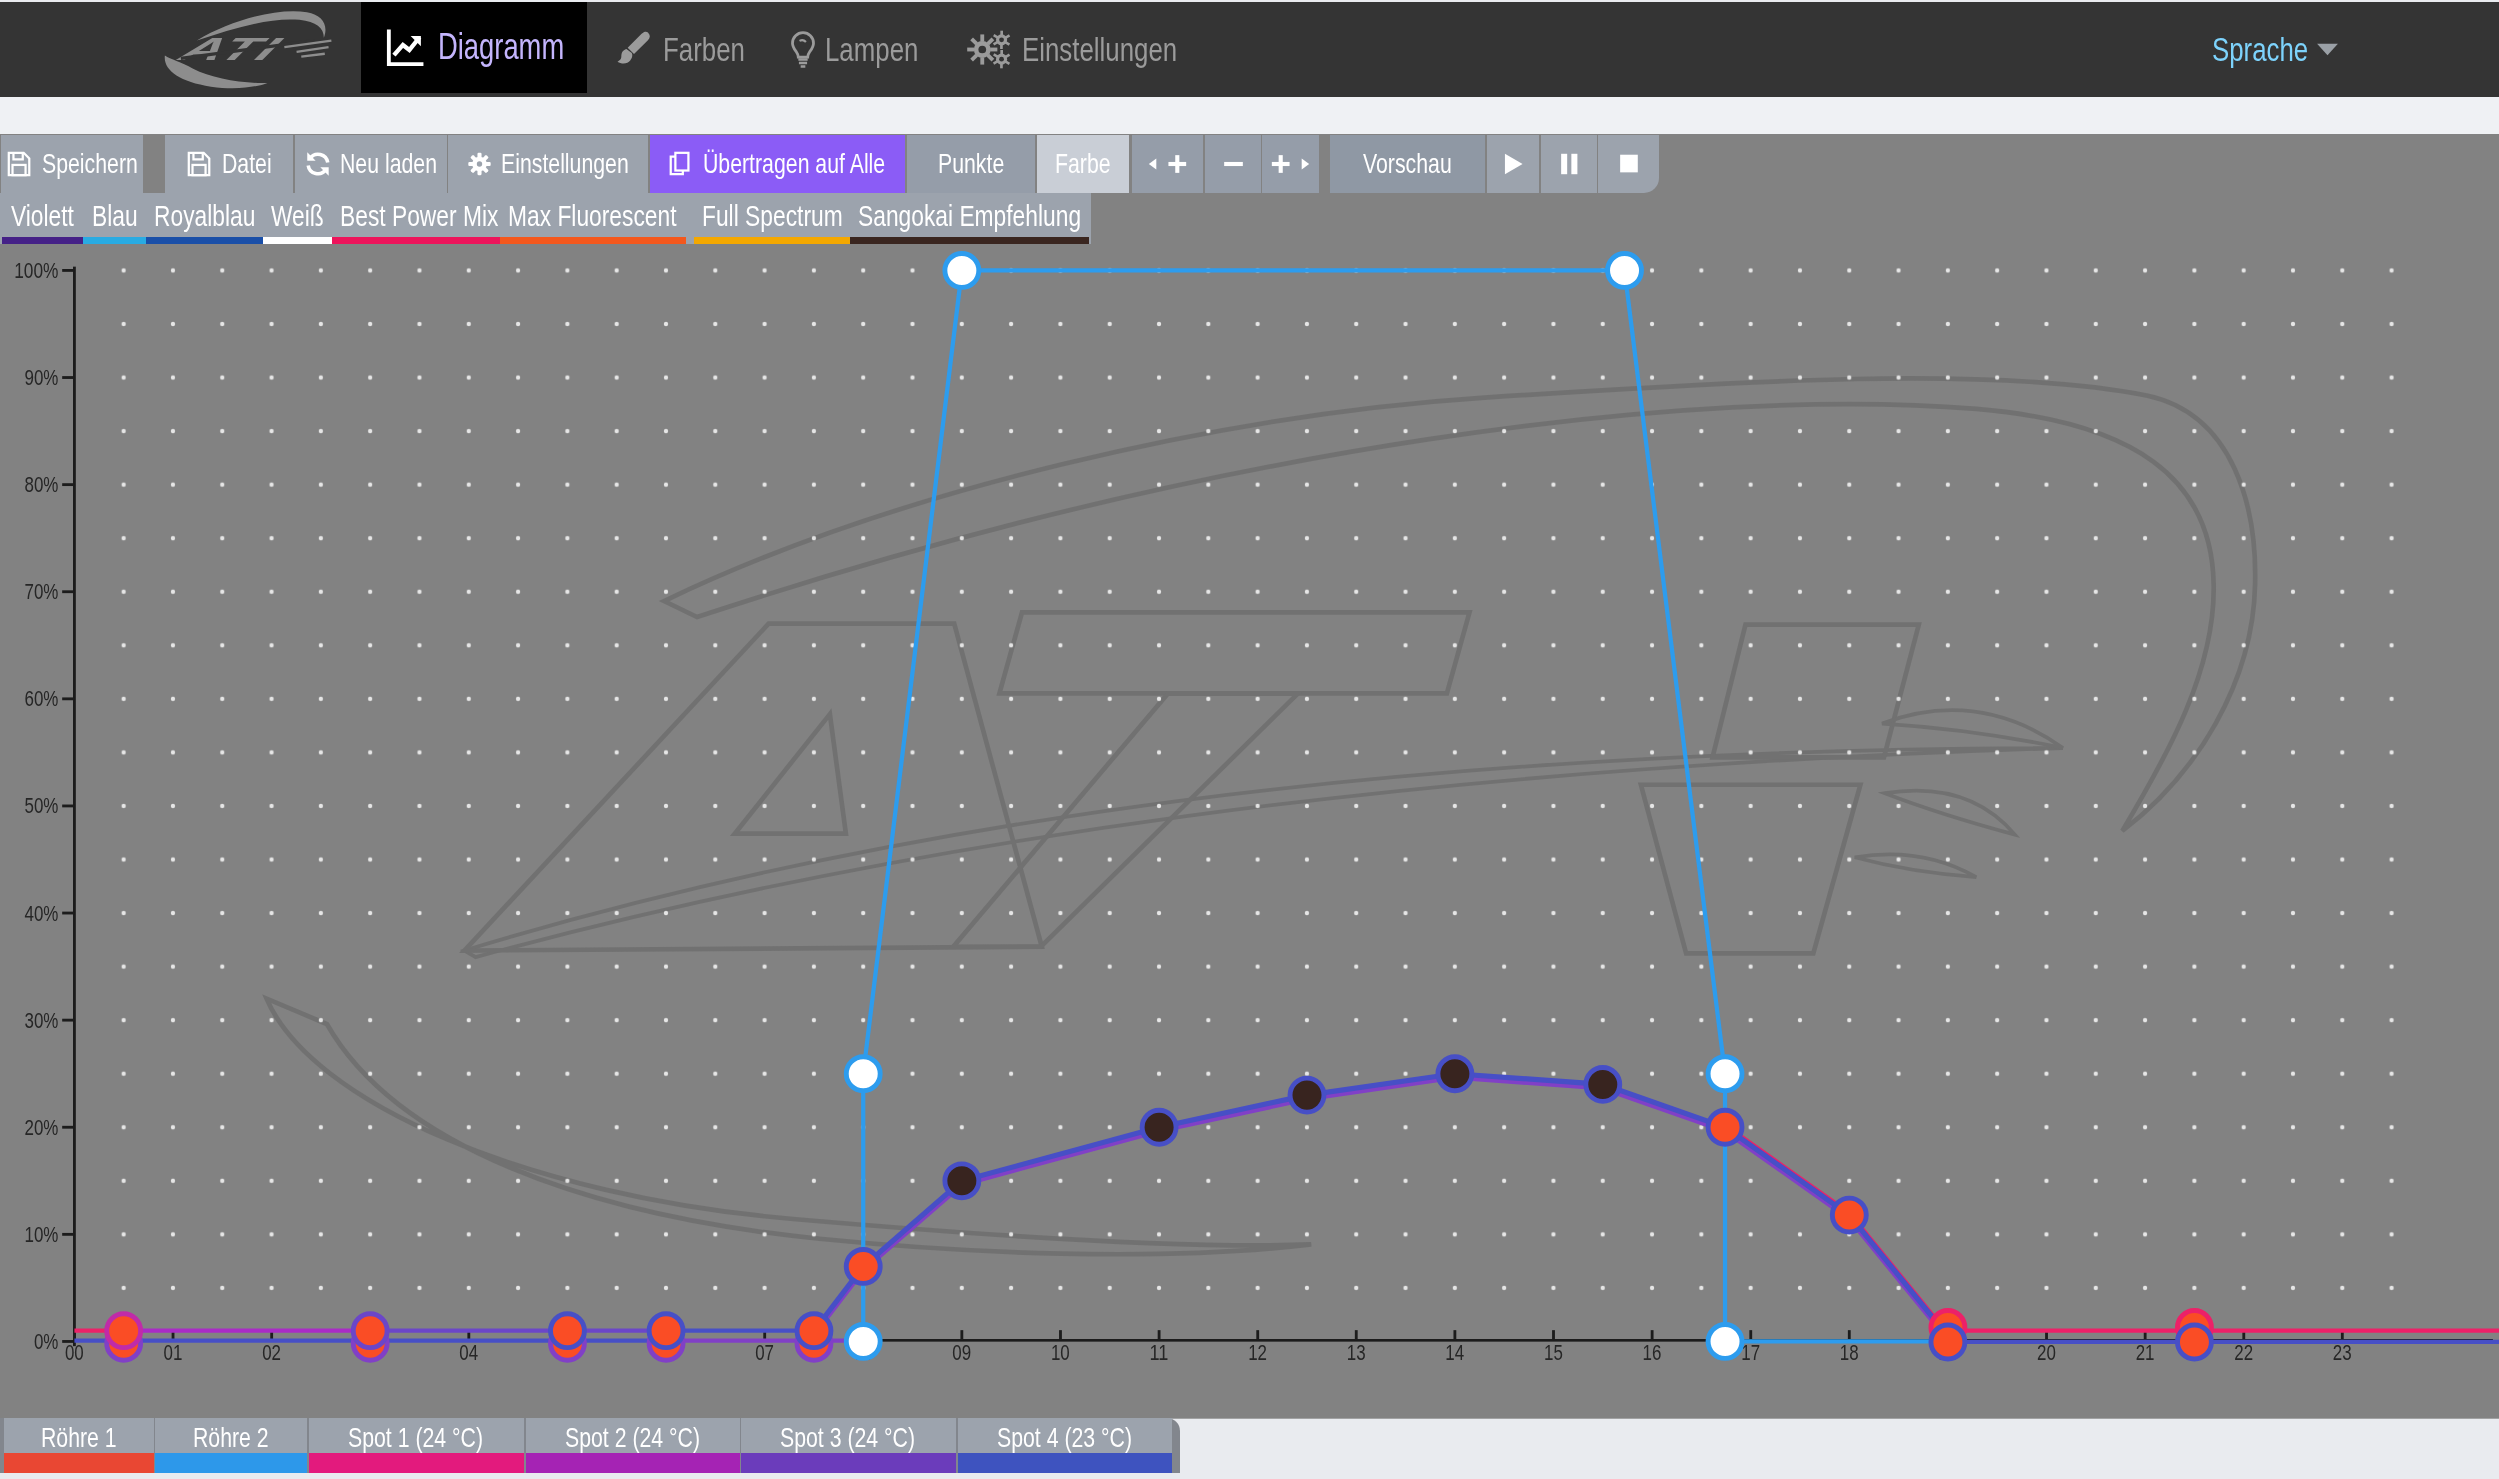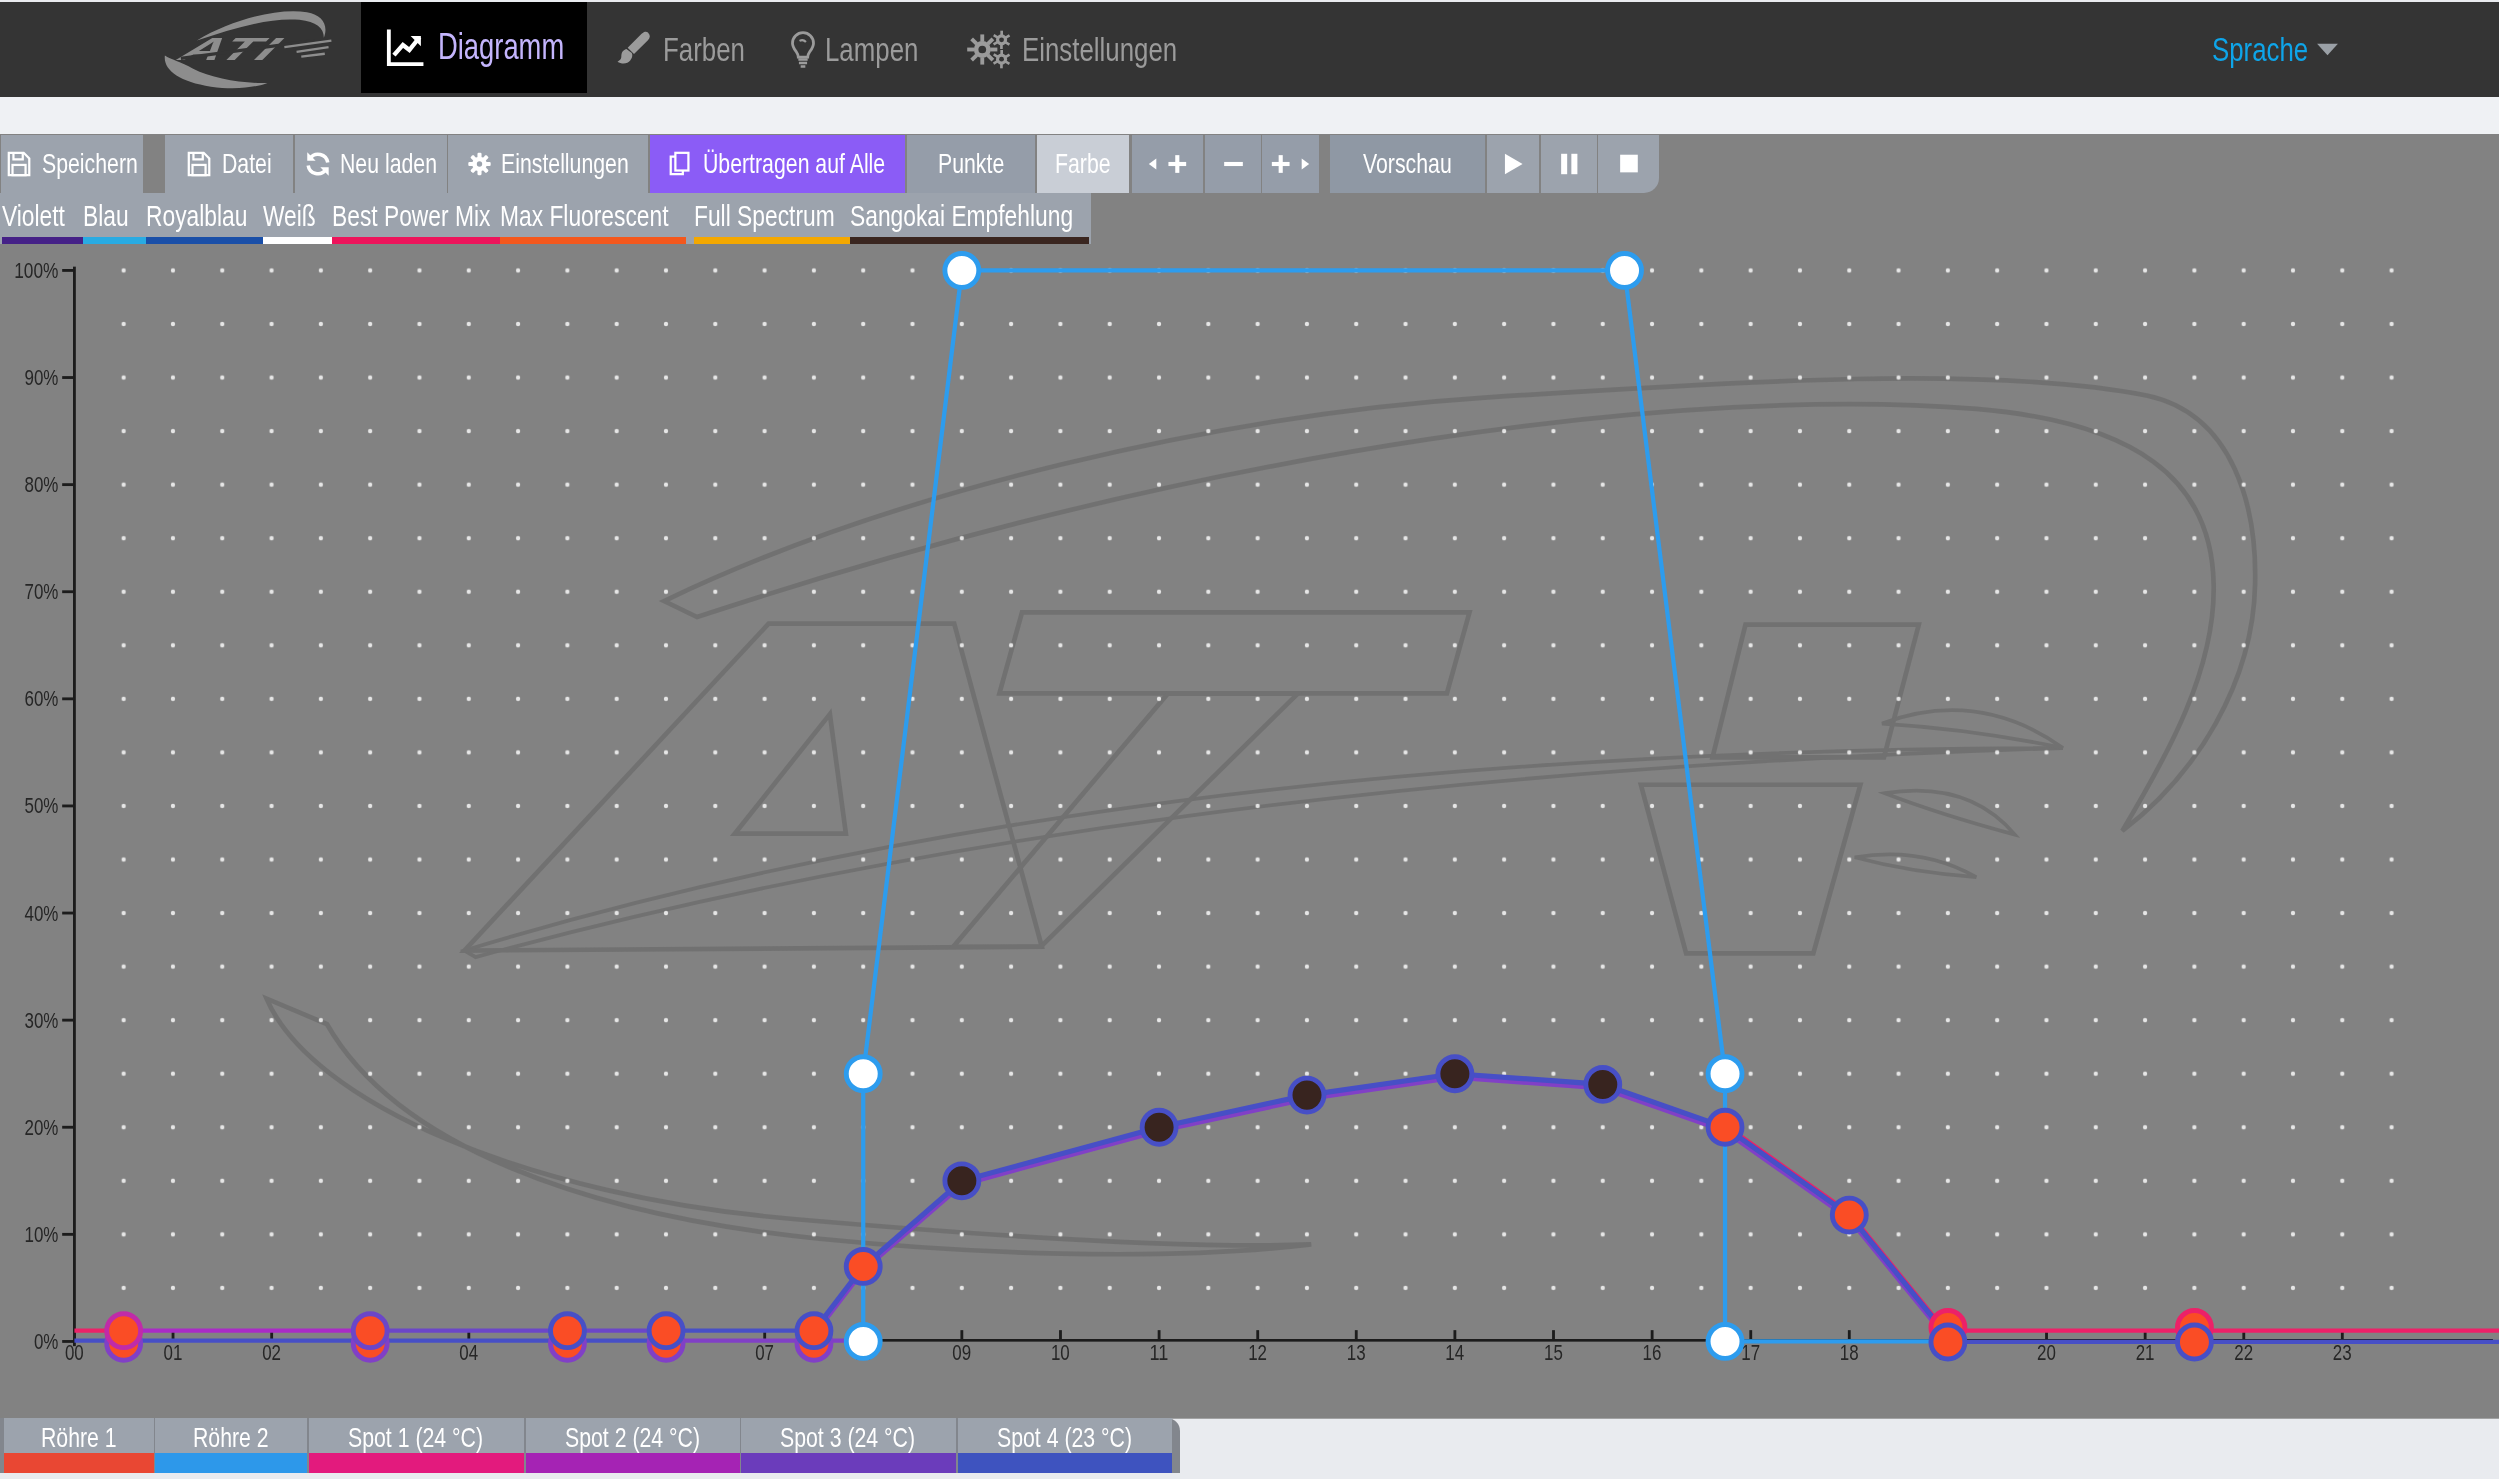--- a/index.html
+++ b/index.html
@@ -4,21 +4,21 @@
 html,body{width:2500px;height:1480px;overflow:hidden;background:#e9ebef;font-family:"Liberation Sans",sans-serif}
 .cw{display:inline-block;overflow:visible;white-space:nowrap}
 .c2{display:inline-block;transform:scaleX(0.76);transform-origin:left;white-space:nowrap}
 #nav{position:absolute;left:0;top:1.9px;width:2500px;height:95px;background:#343434}
 #nav .item{position:absolute;top:0;height:95px;display:flex;align-items:center;color:#9b9b9b;font-size:34px}
 #dia{position:absolute;left:361px;top:1.9px;width:226px;height:91px;background:#000;color:#c4b5fd;font-size:36px;display:flex;align-items:center;justify-content:center}
 #strip{position:absolute;left:0;top:97px;width:2500px;height:37px;background:#eff1f4}
 #chart{position:absolute;left:0;top:0}
 .tbtn{position:absolute;top:135px;height:58px;color:#fff;display:flex;align-items:center;justify-content:center;font-size:28px}
 #ctabs{position:absolute;left:0;top:193px;width:1091px;height:51px;background:#9ca3ad}
-.ctab{position:absolute;top:0;height:46px;display:flex;align-items:center;color:#fff;font-size:30px}
+.ctab{position:absolute;top:0;height:46px;display:flex;align-items:center;justify-content:center;color:#fff;font-size:30px}
 .ctab i{position:absolute;left:0;right:0;top:44px;height:6.6px}
 #bbar{position:absolute;left:0;top:1418px;width:1180px;height:55px;background:#82868d;border-radius:0 13px 0 0}
 .btab{position:absolute;top:0;height:35px;display:flex;align-items:center;justify-content:center;color:#fff;font-size:28px;background:#9ca3ad;padding-top:4px}
 .btab i{position:absolute;left:0;right:0;top:35px;height:20px}
 </style></head><body>
 <svg id="chart" width="2500" height="1480" viewBox="0 0 2654 1571">
 <defs>
       <pattern id="dots" x="105.1" y="258.6" width="52.34" height="56.85" patternUnits="userSpaceOnUse">
         <circle cx="26.17" cy="28.42" r="2.3" fill="rgba(255,255,255,0.8)"></circle>
       </pattern>
@@ -215,21 +215,21 @@
           <rect x="28" y="17.4" width="2.2" height="4" transform="rotate(60 29 25)"></rect>
           <rect x="28" y="17.4" width="2.2" height="4" transform="rotate(120 29 25)"></rect>
           <rect x="28" y="17.4" width="2.2" height="4" transform="rotate(180 29 25)"></rect>
           <rect x="28" y="17.4" width="2.2" height="4" transform="rotate(240 29 25)"></rect>
           <rect x="28" y="17.4" width="2.2" height="4" transform="rotate(300 29 25)"></rect>
           <circle cx="29" cy="25" r="2" fill="#343434"></circle>
         </g>
       </svg>
       <span class="cw" style="width:154px"><span class="c2">Einstellungen</span></span>
     </div>
-<div class="item" style="left:2212px;color:#0ea5e9">
+<div class="item" style="left:2212px;color:#7dd3fc">
       <span class="cw" style="width:96px"><span class="c2">Sprache</span></span>
       <svg width="21" height="13" viewBox="0 0 24 15" style="margin-left:8.5px">
         <path d="M0 1 h24 l-12 13 z" fill="#9aa0a6"></path>
       </svg>
     </div>
 </div>
 <div id="dia"></div>
 <div id="dia">
     <svg width="41" height="41" viewBox="0 0 32 32" style="margin-right:11.3px">
       <path d="M3 2 v27 h27" fill="none" stroke="#fff" stroke-width="3"></path>

